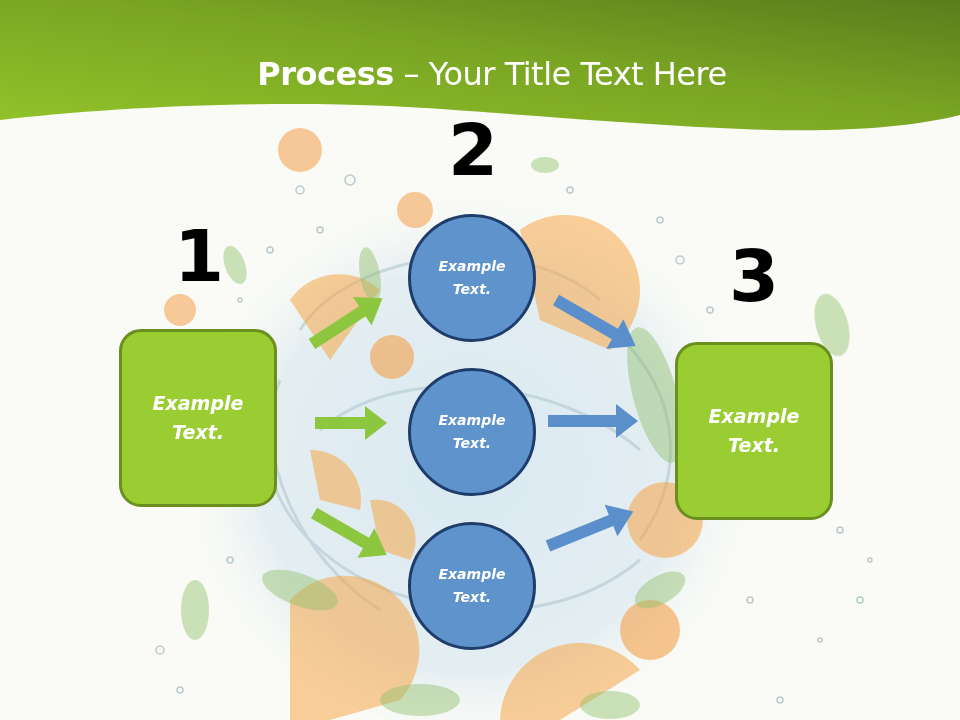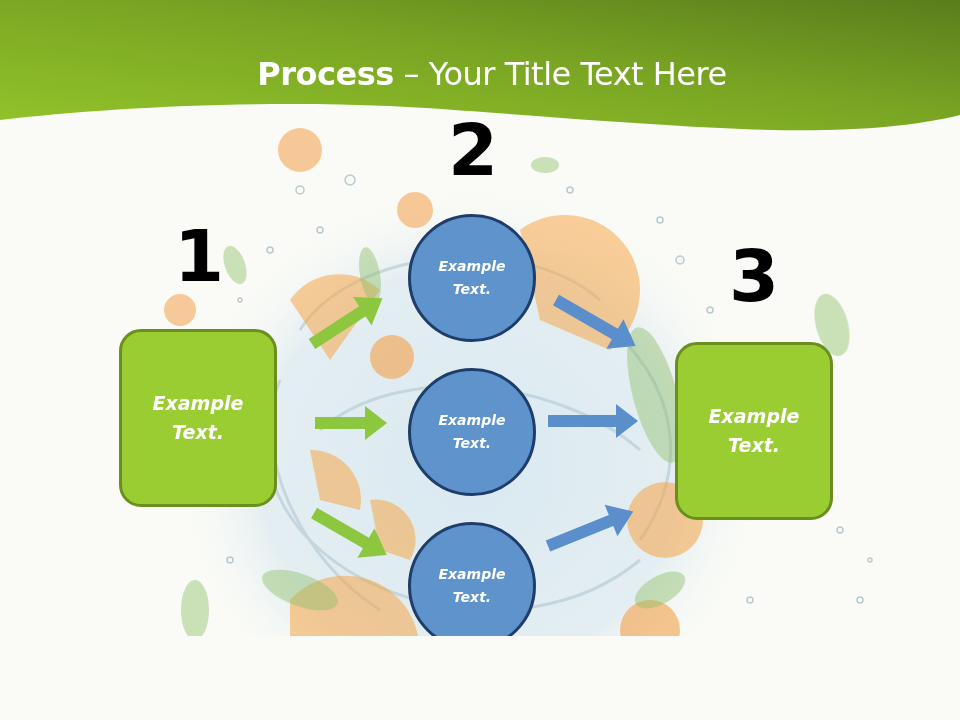--- a/index.html
+++ b/index.html
@@ -1,21 +1,21 @@
 <!DOCTYPE html>
 <html><head>
   <meta charset="utf-8">
   <style>
     html, body { margin: 0; padding: 0; }
     body {
       width: 960px; height: 720px; overflow: hidden; position: relative;
       background: #fafbf6;
       font-family: "DejaVu Sans", sans-serif;
     }
-    .slide { position: absolute; left: 0; top: 0; width: 960px; height: 636px; overflow: hidden; }
+    .slide { position: absolute; left: 0; top: 0; width: 960px; height: 720px; overflow: hidden; }
     .bg-art { position: absolute; left: 0; top: 0; width: 960px; height: 720px; }
     .header-band { position: absolute; left: 0; top: 0; width: 960px; height: 140px; }
     .title {
       position: absolute; left: 0; top: 52px; width: 984px; text-align: center;
       color: #ffffff; font-size: 32px; line-height: 44px;
       font-family: "DejaVu Sans", sans-serif; letter-spacing: -0.5px;
     }
     .title .bold { font-weight: bold; }
     .num {
       position: absolute; font-family: "DejaVu Sans", sans-serif; font-weight: bold;

